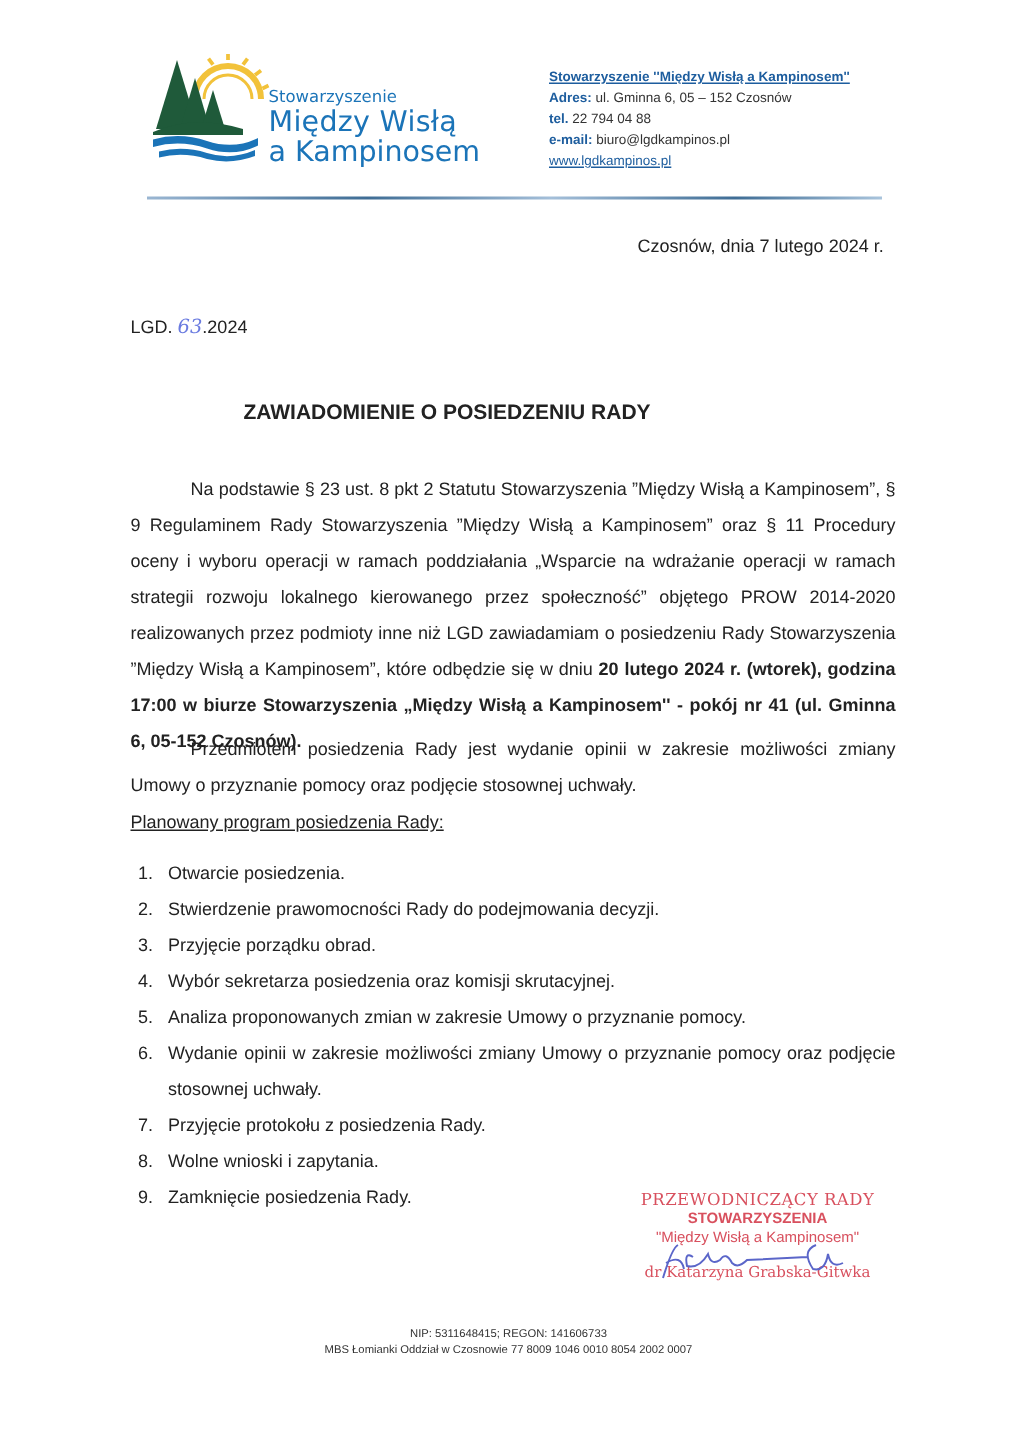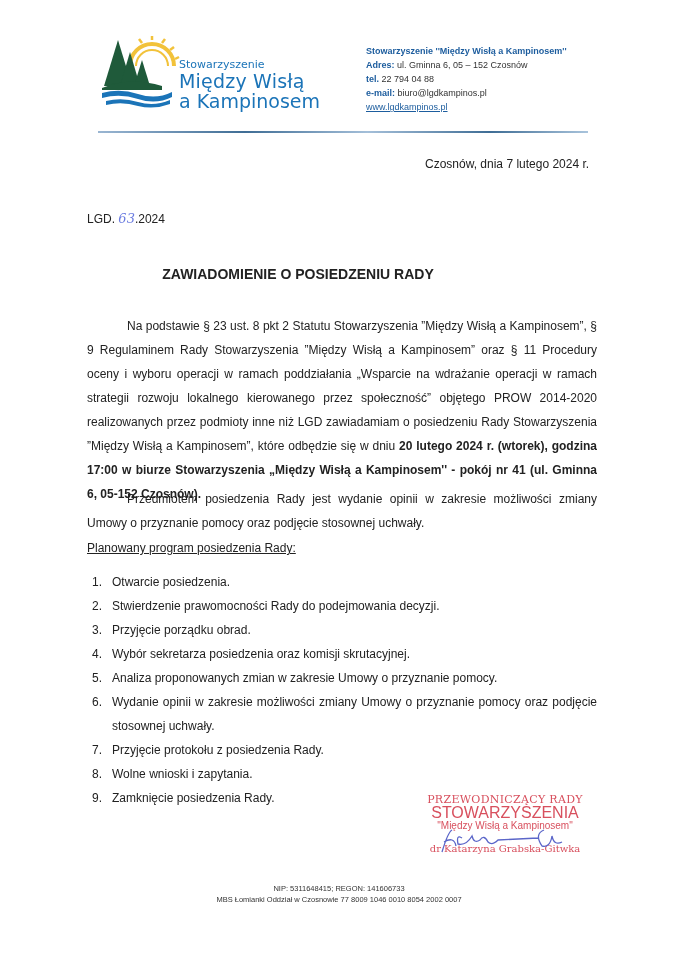--- a/index.html
+++ b/index.html
@@ -3,41 +3,41 @@
 <meta charset="utf-8">
 <style>
   html, body { margin:0; padding:0; background:#ffffff; }
   body { width:678px; height:960px; position:relative; overflow:hidden; font-family:"Liberation Sans", sans-serif; color:#222; }
   .abs { position:absolute; }
   .logo-text { position:absolute; font-family:"DejaVu Sans", sans-serif; color:#1b74b8; }
   .logo-small { left:179px; top:58px; font-size:11px; }
   .logo-big1 { left:179px; top:70px; font-size:19px; letter-spacing:0.2px; }
   .logo-big2 { left:179px; top:90px; font-size:19px; }
   .contact { left:366px; top:44px; font-size:9px; line-height:14px; color:#333; }
-  .contact .org { color:#1d5d9e; font-weight:bold; }
+  .contact .org { color:#1d5d9e; font-weight:bold;text-decoration:underline; }
   .contact b { color:#1d5d9e; }
   .contact a { color:#1d5d9e; text-decoration:underline; }
   .divider { left:98px; top:131px; width:490px; height:2px; background:linear-gradient(90deg,#9ab6d2,#3f6d95 30%,#a4bfd9 55%,#3f6d95 80%,#a9c4dc); }
   .date { left:425px; top:157px; font-size:12px; }
   .ref { left:87px; top:211px; font-size:12px; }
   .ref .hand { color:#6a7be0; font-family:"DejaVu Serif", serif; font-style:italic; font-size:13px; }
   .title { left:0; width:596px; top:266px; text-align:center; font-size:14px; font-weight:bold; color:#222; }
   .para { left:87px; width:510px; font-size:12px; line-height:24px; text-align:justify; }
   .para p { margin:0; }
   .indent { text-indent:40px; }
   .p1 { top:314px; }
   .p2 { top:487px; }
   .prog-head { left:87px; top:541px; font-size:12px; text-decoration:underline; }
   .agenda { left:92px; top:570px; width:505px; font-size:12px; line-height:24px; }
   .agenda .item { display:flex; }
   .agenda .num { width:20px; flex:none; }
   .agenda .txt { flex:1; text-align:justify; }
   .stamp { left:420px; top:793px; width:170px; text-align:center; color:#d8505e; font-size:10px; line-height:13px; }
   .stamp .s1 { font-family:"DejaVu Serif", serif; font-size:11px; letter-spacing:0.3px; }
-  .stamp .s2 { font-weight:normal; font-size:16px; }
+  .stamp .s2 { font-weight:bold; font-size:10px; }
   .stamp .s4 { font-family:"DejaVu Serif", serif; font-size:10px; }
   .sig { left:438px; top:826px; }
   .footer { left:0; width:678px; top:883px; text-align:center; font-size:7.5px; line-height:11px; color:#333; }
 </style>
 </head>
 <body>
 
 <svg class="abs" style="left:100px;top:36px" width="80" height="72" viewBox="0 0 80 72">
 
   <g stroke="#f2c23a" stroke-width="3" fill="none">

